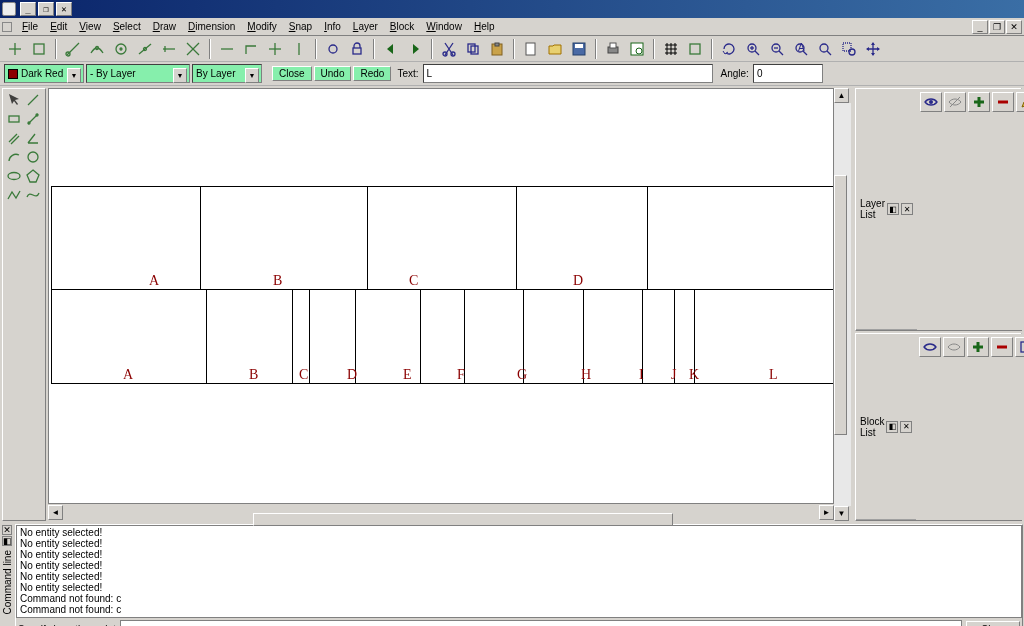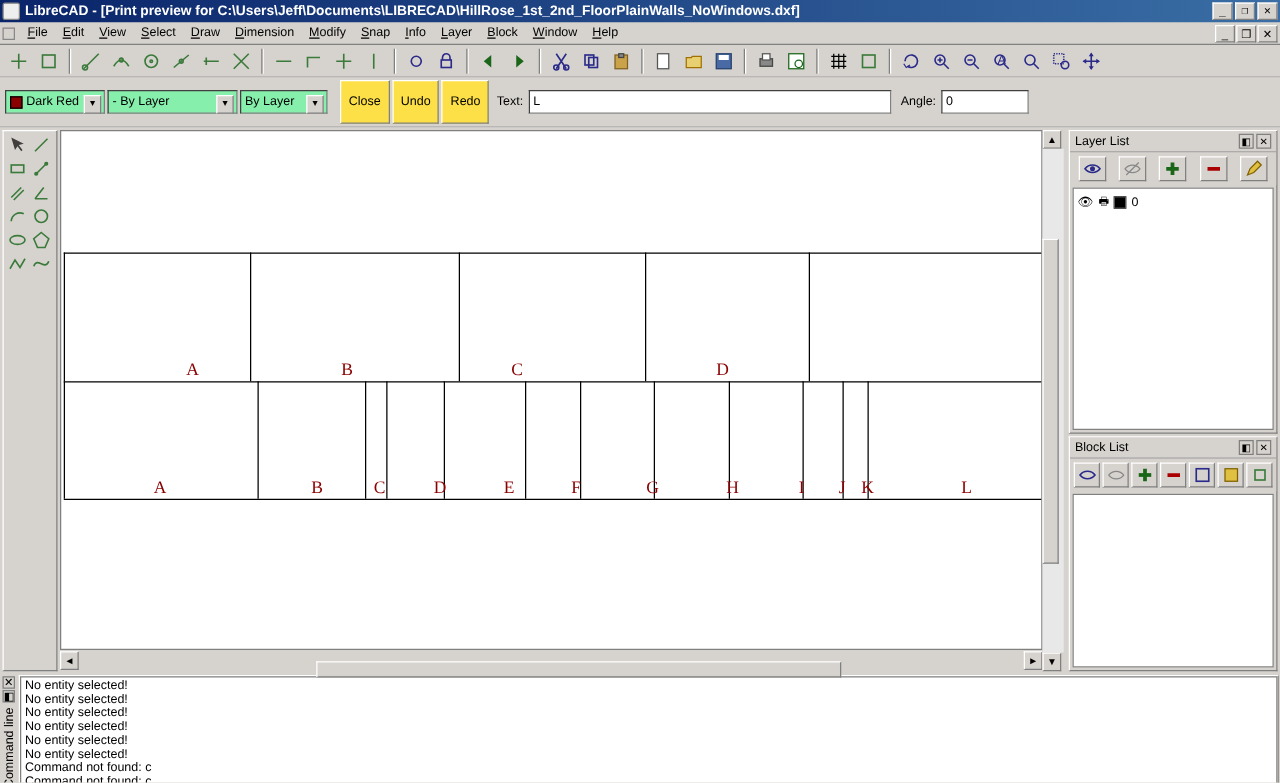--- a/index.html
+++ b/index.html
@@ -18,37 +18,37 @@
   .docbtns { margin-left:auto; display:flex; gap:1px; padding-right:2px;}
   .docbtn { width:16px; height:14px; background:#d6d3ce; border:1px solid #808080; border-top-color:#fff; border-left-color:#fff; display:flex; align-items:center; justify-content:center; font-size:9px;}
   
   .tb-row { display:flex; align-items:center; background:#d6d3ce; padding:2px 4px; gap:2px; border-bottom:1px solid #b0b0b0;}
   .tbtn { width:22px; height:21px; background:#d6d3ce; border:1px solid #d6d3ce; display:flex; align-items:center; justify-content:center; position:relative;}
   .tbtn svg { width:16px; height:16px; }
   .sep { width:6px; height:20px; border-left:1px solid #808080; border-right:1px solid #fff; margin:0 3px; width:2px;}
   .combo { height:19px; background:#86efac; border:1px solid #808080; border-top-color:#404040; border-left-color:#404040; display:flex; align-items:center; padding:0 14px 0 3px; position:relative; font-size:10px;}
   .combo::after { content:"▼"; font-size:7px; position:absolute; right:2px; top:3px; width:12px; height:13px; background:#d6d3ce; border:1px solid #fff; border-right-color:#808080; border-bottom-color:#808080; display:flex; align-items:center; justify-content:center;}
   .swatch { width:10px; height:10px; background:#8b0000; border:1px solid #000; margin-right:3px; display:inline-block;}
-  .btn3d { background:#fde047; border:1px solid #fff; border-right-color:#808080; border-bottom-color:#808080; padding:2px 6px; height:35px; display:flex; align-items:center;}
+  .btn3d { background:#86efac; border:1px solid #fff; border-right-color:#808080; border-bottom-color:#808080; padding:2px 6px; height:15px; display:flex; align-items:center;}
   .txtin { background:#fff; border:1px solid #808080; border-top-color:#404040; border-left-color:#404040; height:19px; padding:0 3px; display:flex; align-items:center;}
   
   .workarea { display:flex; height:437px; background:#d6d3ce;}
   .ltb { width:44px; background:#d6d3ce; border:1px solid #808080; border-top-color:#fff; border-left-color:#fff; margin:2px; padding:2px; display:flex; flex-wrap:wrap; gap:1px; align-content:flex-start;}
   .ltb .tbtn { width:18px; height:18px;}
   .canvas-wrap { flex:1; display:flex; flex-direction:column; margin:2px 0;}
   .canvas { flex:1; background:#fff; border:1px solid #808080; position:relative; overflow:hidden;}
   .hscroll, .vscroll { background:#d6d3ce;}
   .hscroll { height:17px; display:flex; align-items:center;}
   .vscrollwrap { width:17px; background:#d6d3ce; display:flex; flex-direction:column; margin:2px 2px 2px 0;}
   .sbtn { width:15px; height:15px; background:#d6d3ce; border:1px solid #fff; border-right-color:#808080; border-bottom-color:#808080; display:flex; align-items:center; justify-content:center; font-size:8px;}
   .strack { flex:1; background:#e8e8e8; position:relative;}
   .sthumb { position:absolute; background:#d6d3ce; border:1px solid #fff; border-right-color:#808080; border-bottom-color:#808080;}
   
   .rpanels { width:167px; display:flex; flex-direction:column; margin:2px; gap:2px;}
-  .panel { background:#d6d3ce; border:1px solid #808080; border-top-color:#fff; border-left-color:#fff; display:flex; flex-direction:column;}
+  .panel { background:#d6d3ce; border:1px solid #808080; border-top-color:#fff; border-left-color:#fff; display:flex; flex-direction:row;}
   .panel-title { padding:2px 4px; background:#d6d3ce; display:flex; align-items:center; border-bottom:1px solid #a0a0a0;}
   .panel-title span { flex:1;}
   .pbtn { width:12px; height:12px; border:1px solid #808080; margin-left:2px; display:flex; align-items:center; justify-content:center; font-size:8px;}
   .panel-tb { display:flex; gap:2px; padding:3px; background:#d6d3ce; justify-content:space-around;}
   .panel-tb .tbtn { width:22px; height:20px; border:1px solid #fff; border-right-color:#808080; border-bottom-color:#808080;}
   .panel-body { background:#fff; flex:1; border:1px solid #808080; margin:2px; padding:2px; overflow:auto;}
   .layer-row { display:flex; align-items:center; gap:4px; padding:1px;}
   
   .dwg-line { position:absolute; background:#000;}
   .dwg-label { position:absolute; color:#8b0000; font-family:"Times New Roman", serif; font-size:14px;}
@@ -63,21 +63,20 @@
   .clearbtn { padding:2px 14px; background:#d6d3ce; border:1px solid #fff; border-right-color:#808080; border-bottom-color:#808080;}
   
   .ic { stroke:#3a7a3a; stroke-width:1.3; fill:none;}
   .ic2 { stroke:#2a2a8a; stroke-width:1.3; fill:none;}
 </style>
 </head>
 <body>
 
 <div class="titlebar">
   <div class="icon"></div>
-  <div class="title">LibreCAD - [Print preview for C:\Users\Jeff\Documents\LIBRECAD\HillRose_1st_2nd_FloorPlainWalls_NoWindows.dxf]</div>
   <div class="winbtns">
     <div class="winbtn">_</div>
     <div class="winbtn">❐</div>
     <div class="winbtn">✕</div>
   </div>
 </div>
 
 <div class="menubar">
   <div class="mi"></div>
   <div id="menu-items" style="display: flex;">

